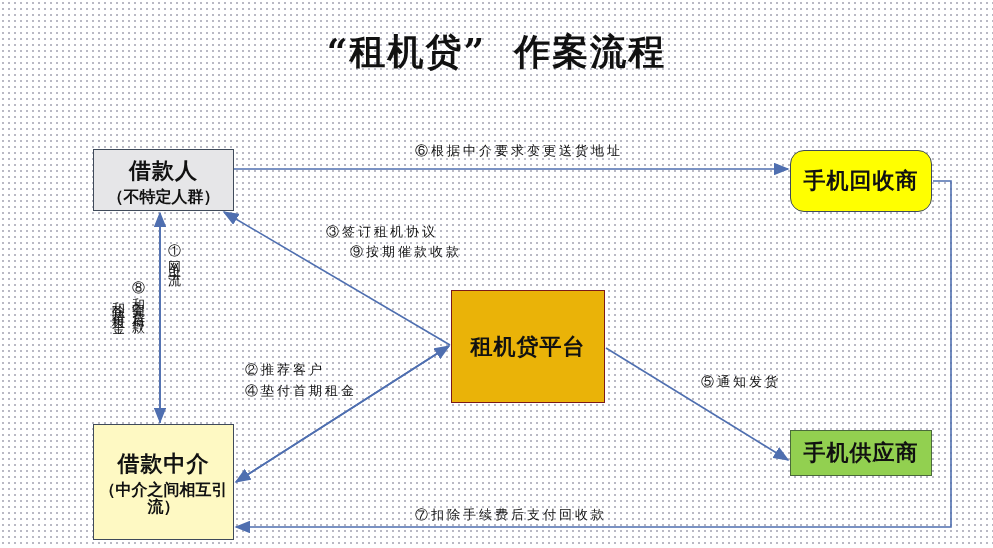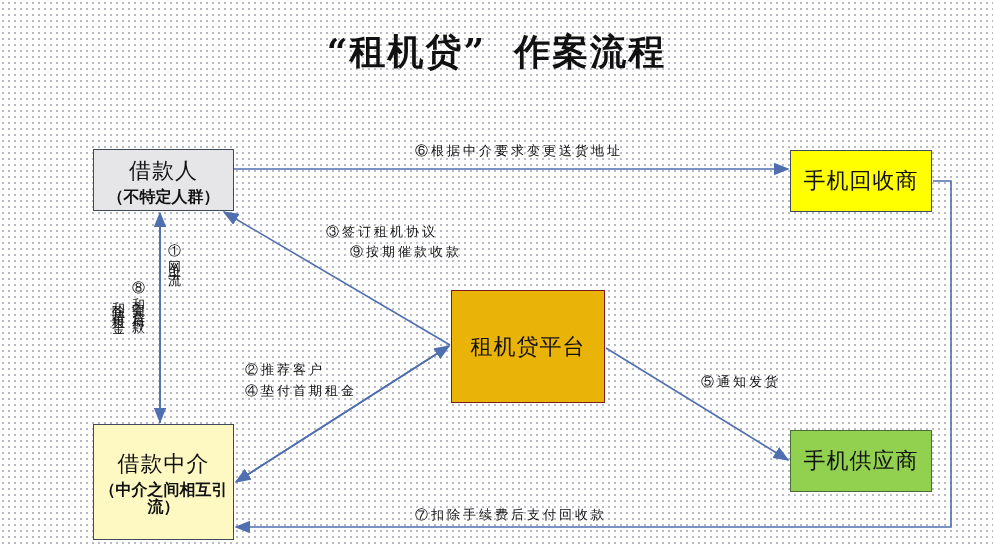--- a/index.html
+++ b/index.html
@@ -14,28 +14,28 @@
     position:absolute; left:0; width:993px; top:28px; text-align:center;
     font-size:36px; font-weight:bold; color:#111; letter-spacing:2px;
     font-family:"DejaVu Serif", serif;
   }
   .title .gap { display:inline-block; width:28px; }
   .box {
     position:absolute; box-sizing:border-box; border:1.5px solid #3f4a5a;
     display:flex; flex-direction:column; align-items:center; justify-content:center;
     text-align:center; color:#111;
   }
-  .box .main { font-size:22px; font-weight:normal; letter-spacing:1px; }
+  .box .main { font-size:22px; font-weight:bold; letter-spacing:1px; }
   .box .sub { font-size:16px; font-weight:bold; line-height:17px; margin-top:2px; }
   #borrower { left:93px; top:149px; width:141px; height:62px; background:#e6e6e8; }
-  #recycler { left:790px; top:150px; width:142px; height:62px; background:#ffff00; }
+  #recycler { left:790px; top:150px; width:142px; height:62px; background:#ffff00;border-radius:14px; }
   #platform { left:451px; top:290px; width:154px; height:113px; background:#eab308; border-color:#7a1a1a; }
   #platform .sub { padding:0 8px; }
   #agent { left:93px; top:424px; width:141px; height:116px; background:#fef9c3; }
-  #supplier { left:790px; top:430px; width:142px; height:62px; background:#92d050; border-color:#4a6a3a; }
+  #supplier { left:790px; top:430px; width:142px; height:46px; background:#92d050; border-color:#4a6a3a; }
   .lbl {
     position:absolute; font-size:13px; color:#111; white-space:nowrap; letter-spacing:3px;
     line-height:20px; font-family:"DejaVu Serif", serif;
   }
   .vlbl {
     position:absolute; font-size:13px; color:#111; writing-mode:vertical-rl;
     letter-spacing:4px; line-height:17px;
   }
   svg.arrows { position:absolute; left:0; top:0; }
 </style>

